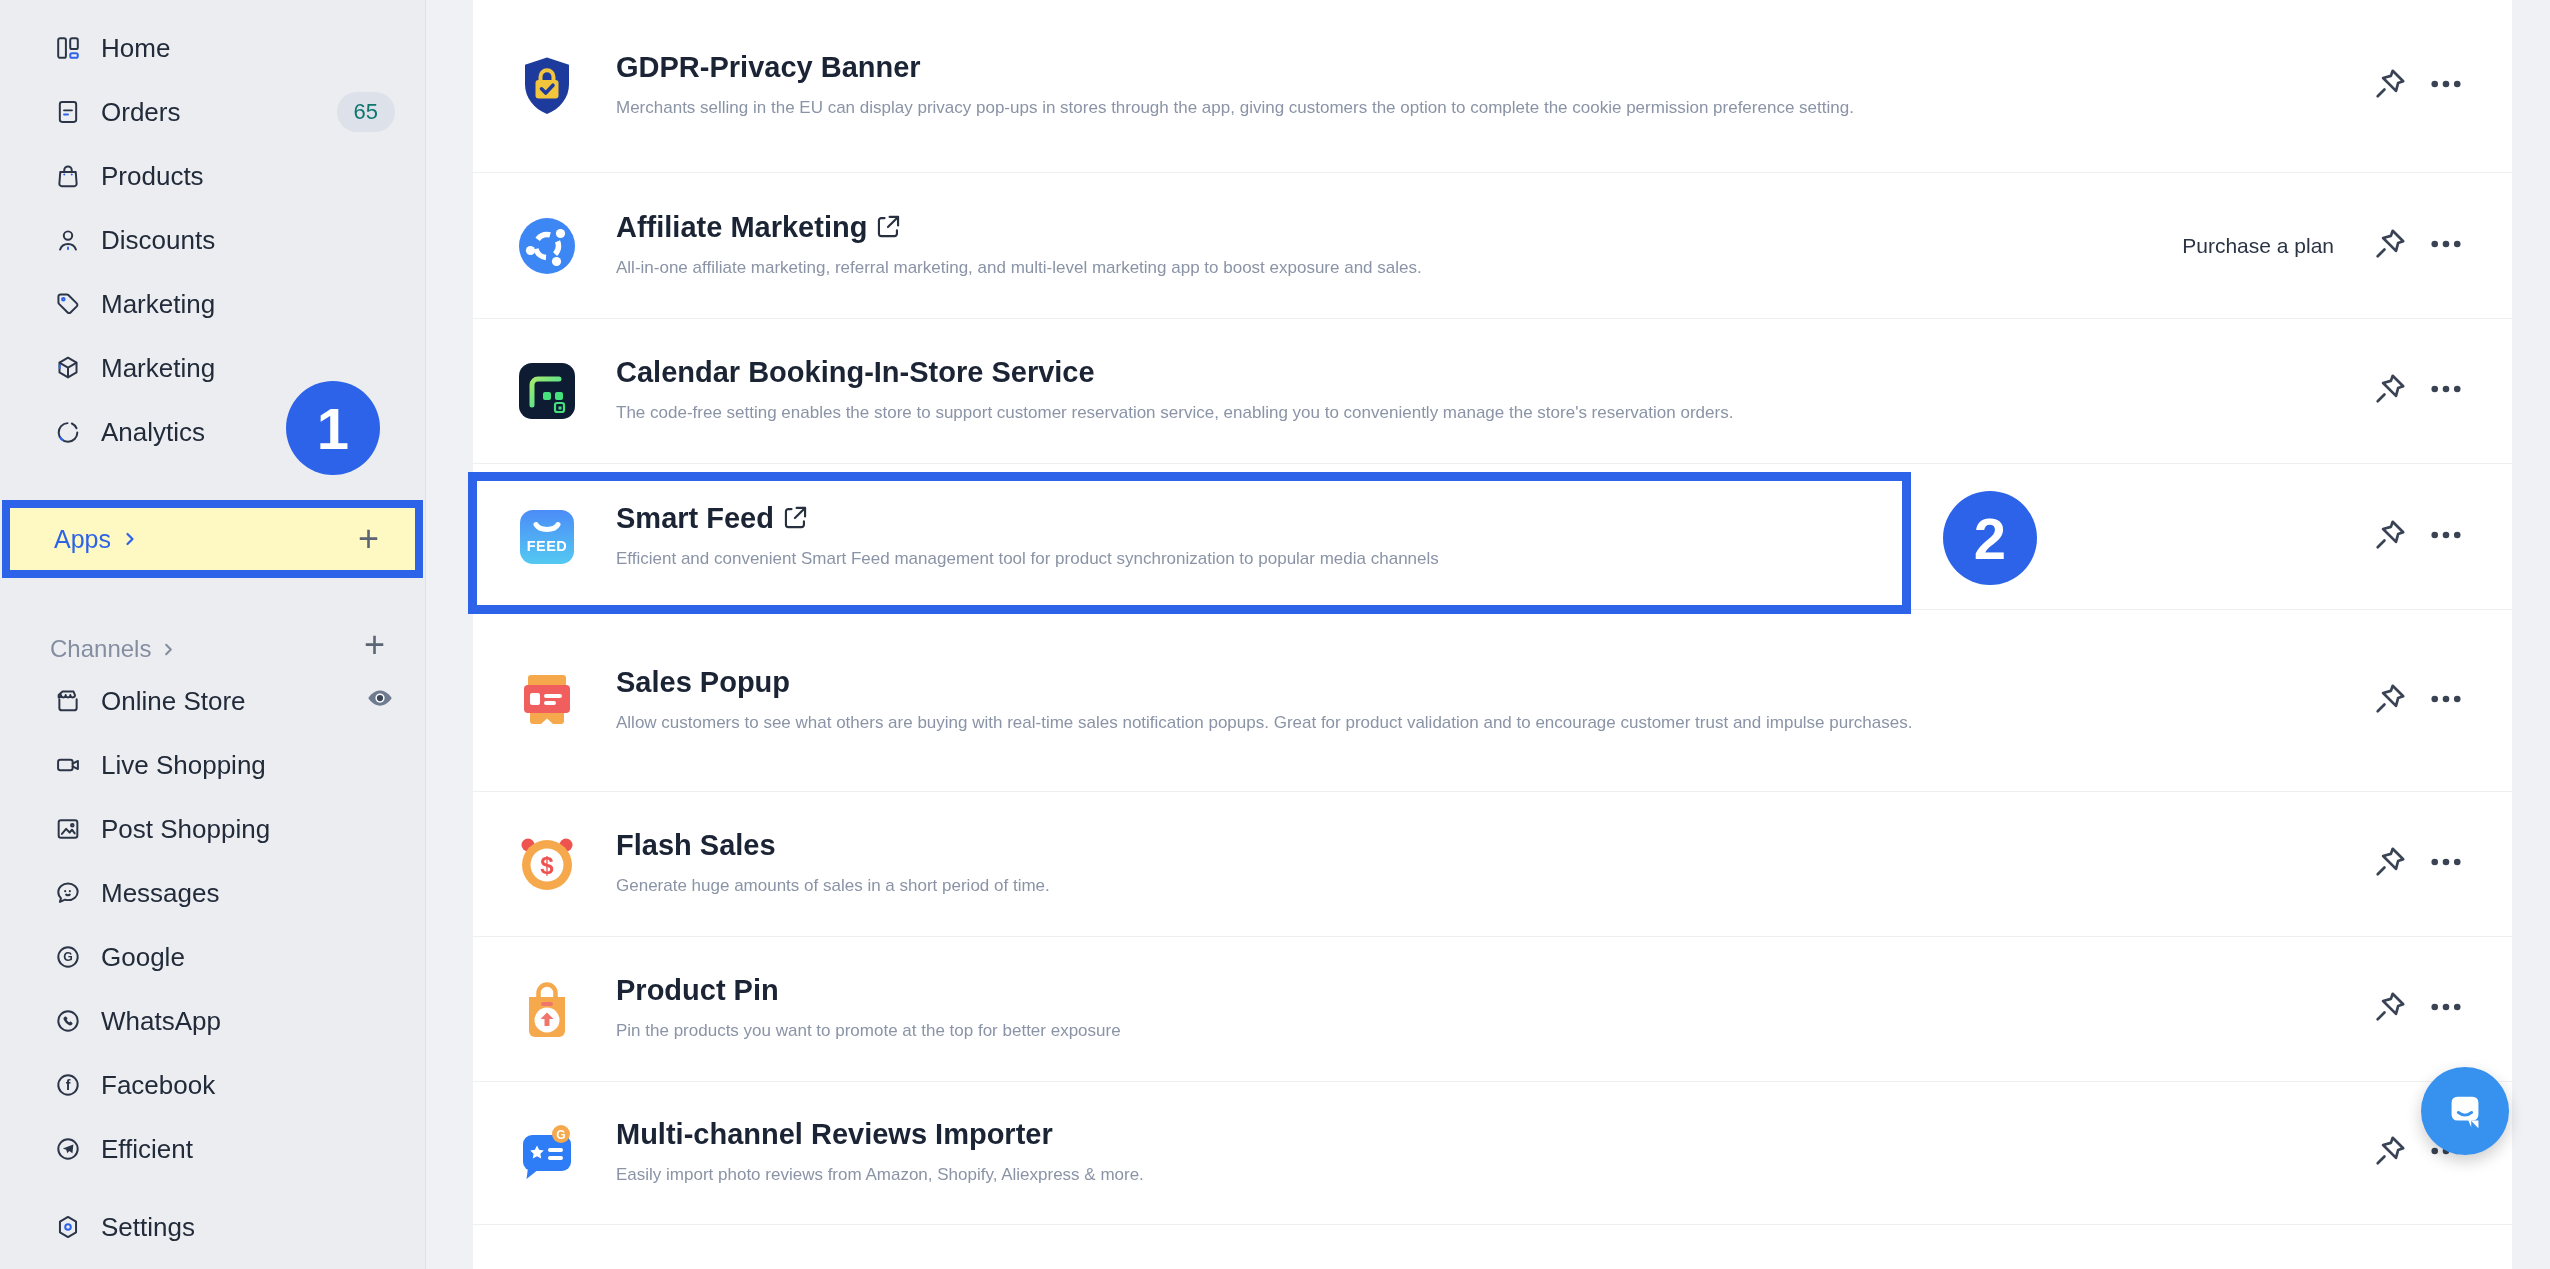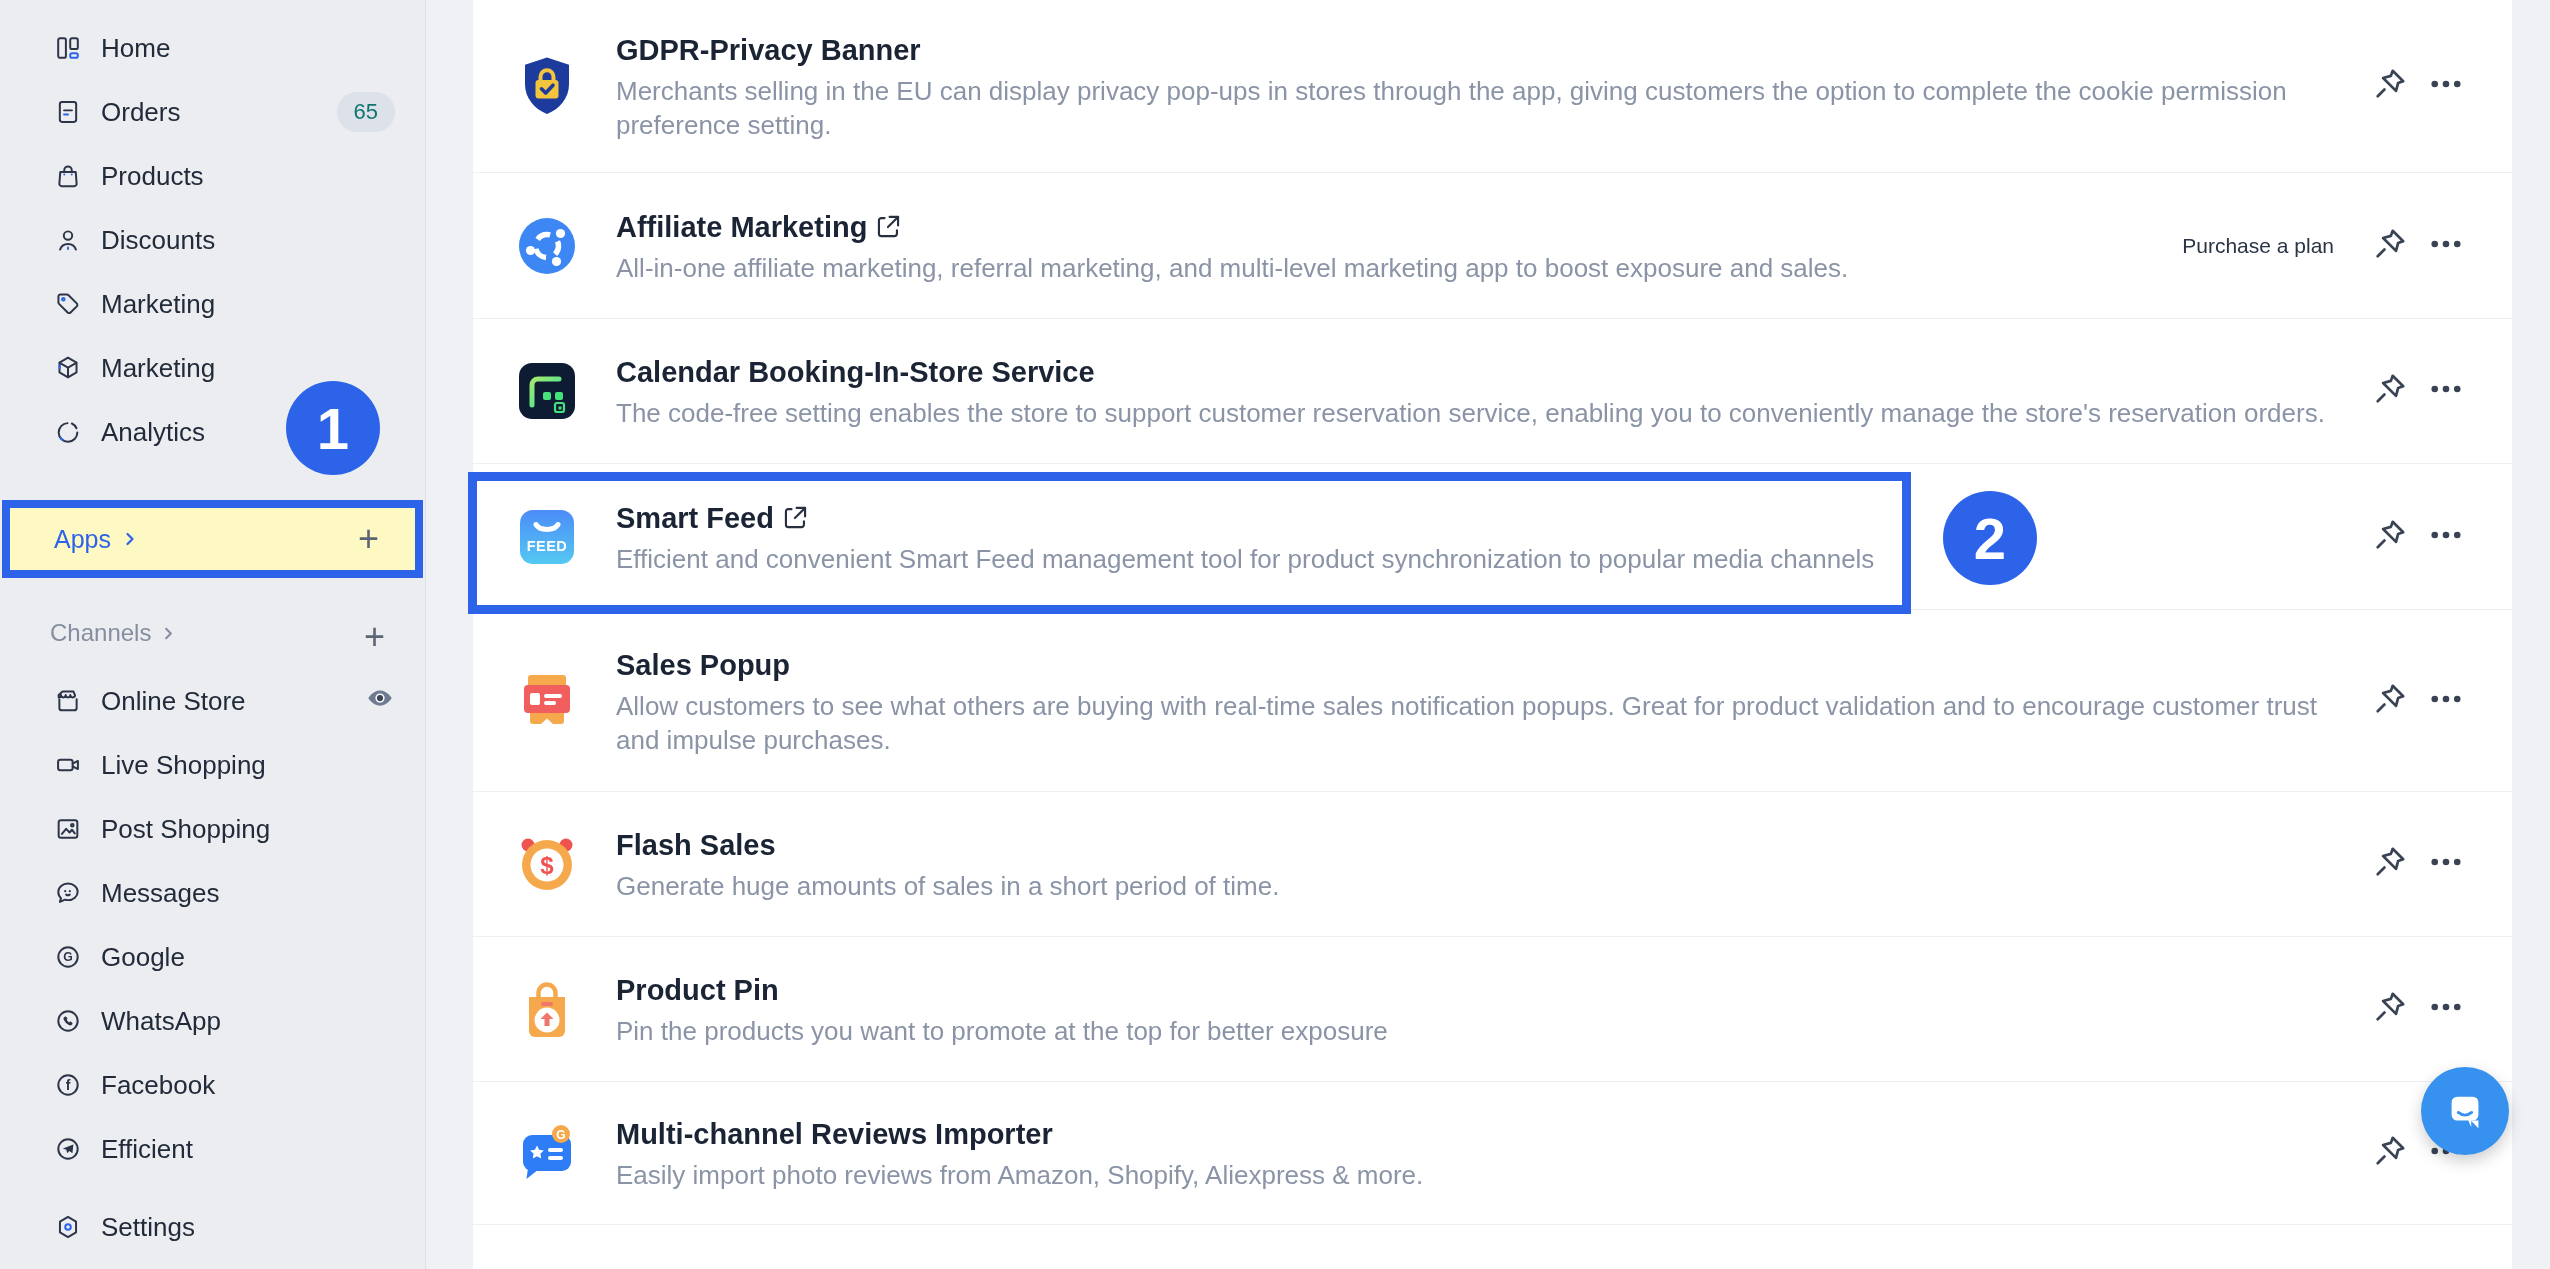--- a/index.html
+++ b/index.html
@@ -15,38 +15,38 @@
             font-size:26px;color:#222b3a;cursor:pointer}
   .nav-item svg{width:28px;height:28px;flex-shrink:0;stroke:#2b3547;fill:none;stroke-width:1.7;
                 stroke-linecap:round;stroke-linejoin:round}
   .nav-item .accent{stroke:#2c63e8}
   .badge{margin-left:auto;background:#dde1ea;color:#0f766e;font-size:22px;padding:7px 17px;border-radius:20px}
   .apps-box{margin:36px 2px 0 2px;border:8px solid #2c63e8;background:#fef9c3;height:78px;
             display:flex;align-items:center;justify-content:space-between;padding:0 36px 0 44px}
   .apps-label{color:#2c63e8;font-size:25px;display:flex;align-items:center;gap:11px;cursor:pointer}
   .apps-label svg{width:16px;height:16px;stroke:#2c63e8;fill:none;stroke-width:2.2;stroke-linecap:round;stroke-linejoin:round}
   .plus{font-size:36px;color:#5b6574;font-weight:300;cursor:pointer;line-height:1}
-  .section-head{margin-top:41px;height:44px;display:flex;align-items:flex-start;justify-content:space-between;
+  .section-head{margin-top:41px;height:44px;display:flex;align-items:flex-end;justify-content:space-between;
                 padding:0 40px 0 50px;color:#848ea0;font-size:24px}
   .section-label{display:flex;align-items:center;gap:10px;cursor:pointer}
   .section-label svg{width:15px;height:15px;stroke:#848ea0;fill:none;stroke-width:2.2;stroke-linecap:round;stroke-linejoin:round}
   .channel-list{margin-top:6px}
   .eye{margin-left:auto}
   .eye svg{width:30px;height:30px;stroke:none}
   .settings-item{margin-top:14px}
 
   
   .main{flex:1;display:flex}
   .content{margin-left:47px;width:2039px;background:#fff;height:100%}
   .row{display:flex;align-items:center;gap:37px;padding:0 48px 0 42px;border-bottom:1px solid #edeff3;cursor:pointer}
   .row-icon{width:64px;height:64px;flex-shrink:0}
   .row-text{flex:1;max-width:1712px}
   .row-title{font-size:29px;font-weight:700;color:#1b2434;display:flex;align-items:center;gap:8px;line-height:40px}
   .row-title svg.ext{width:27px;height:27px;stroke:#28303f;fill:none;stroke-width:1.9;stroke-linecap:round;stroke-linejoin:round}
-  .row-desc{font-size:26px;color:#8a94a6;line-height:34px;margin-top:4px}
+  .row-desc{font-size:17px;color:#8a94a6;line-height:34px;margin-top:4px}
   .row-actions{margin-left:auto;display:flex;align-items:center;gap:20px;flex-shrink:0}
   .action-link{font-size:21px;color:#2a3444;margin-right:18px;white-space:nowrap;cursor:pointer}
   .pin-btn svg{width:36px;height:36px;stroke:#3a4354;fill:none;stroke-width:1.8;stroke-linecap:round;stroke-linejoin:round;cursor:pointer}
   .dots-btn svg{width:36px;height:36px;fill:#3a4354;cursor:pointer}
   .row-clipped{border-bottom:none;align-items:flex-start;padding-top:37px}
 
   
   .ann-circle{position:absolute;width:94px;height:94px;border-radius:50%;background:#2c63e8;color:#fff;
               font-size:58px;font-weight:bold;display:flex;align-items:center;justify-content:center;z-index:30}
   #circle1{left:286px;top:381px}

